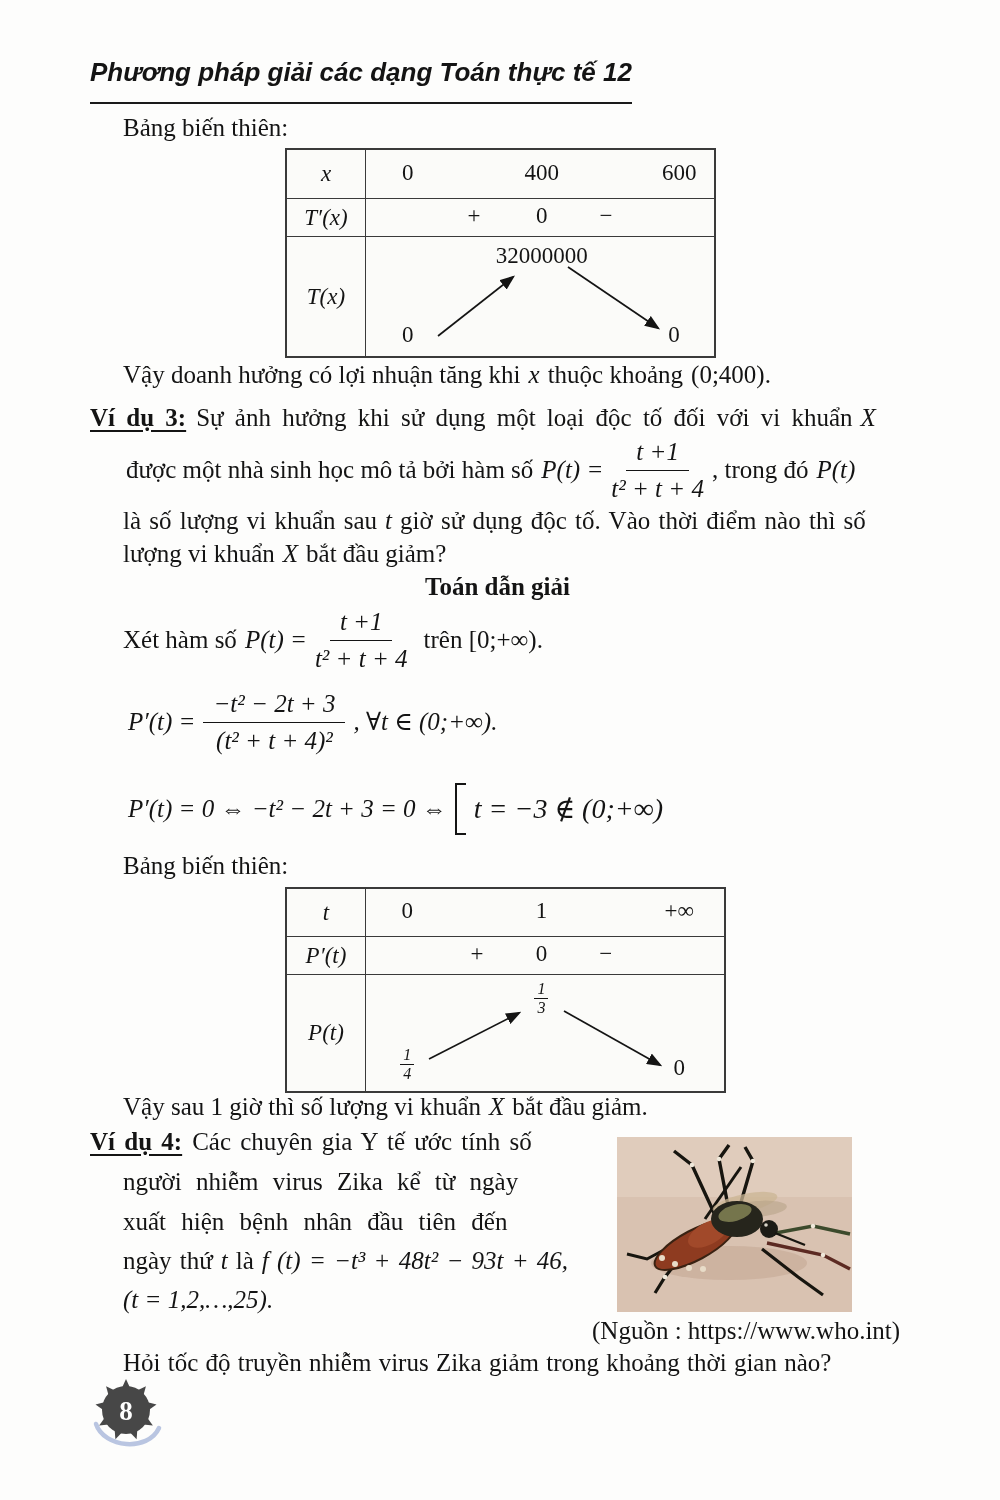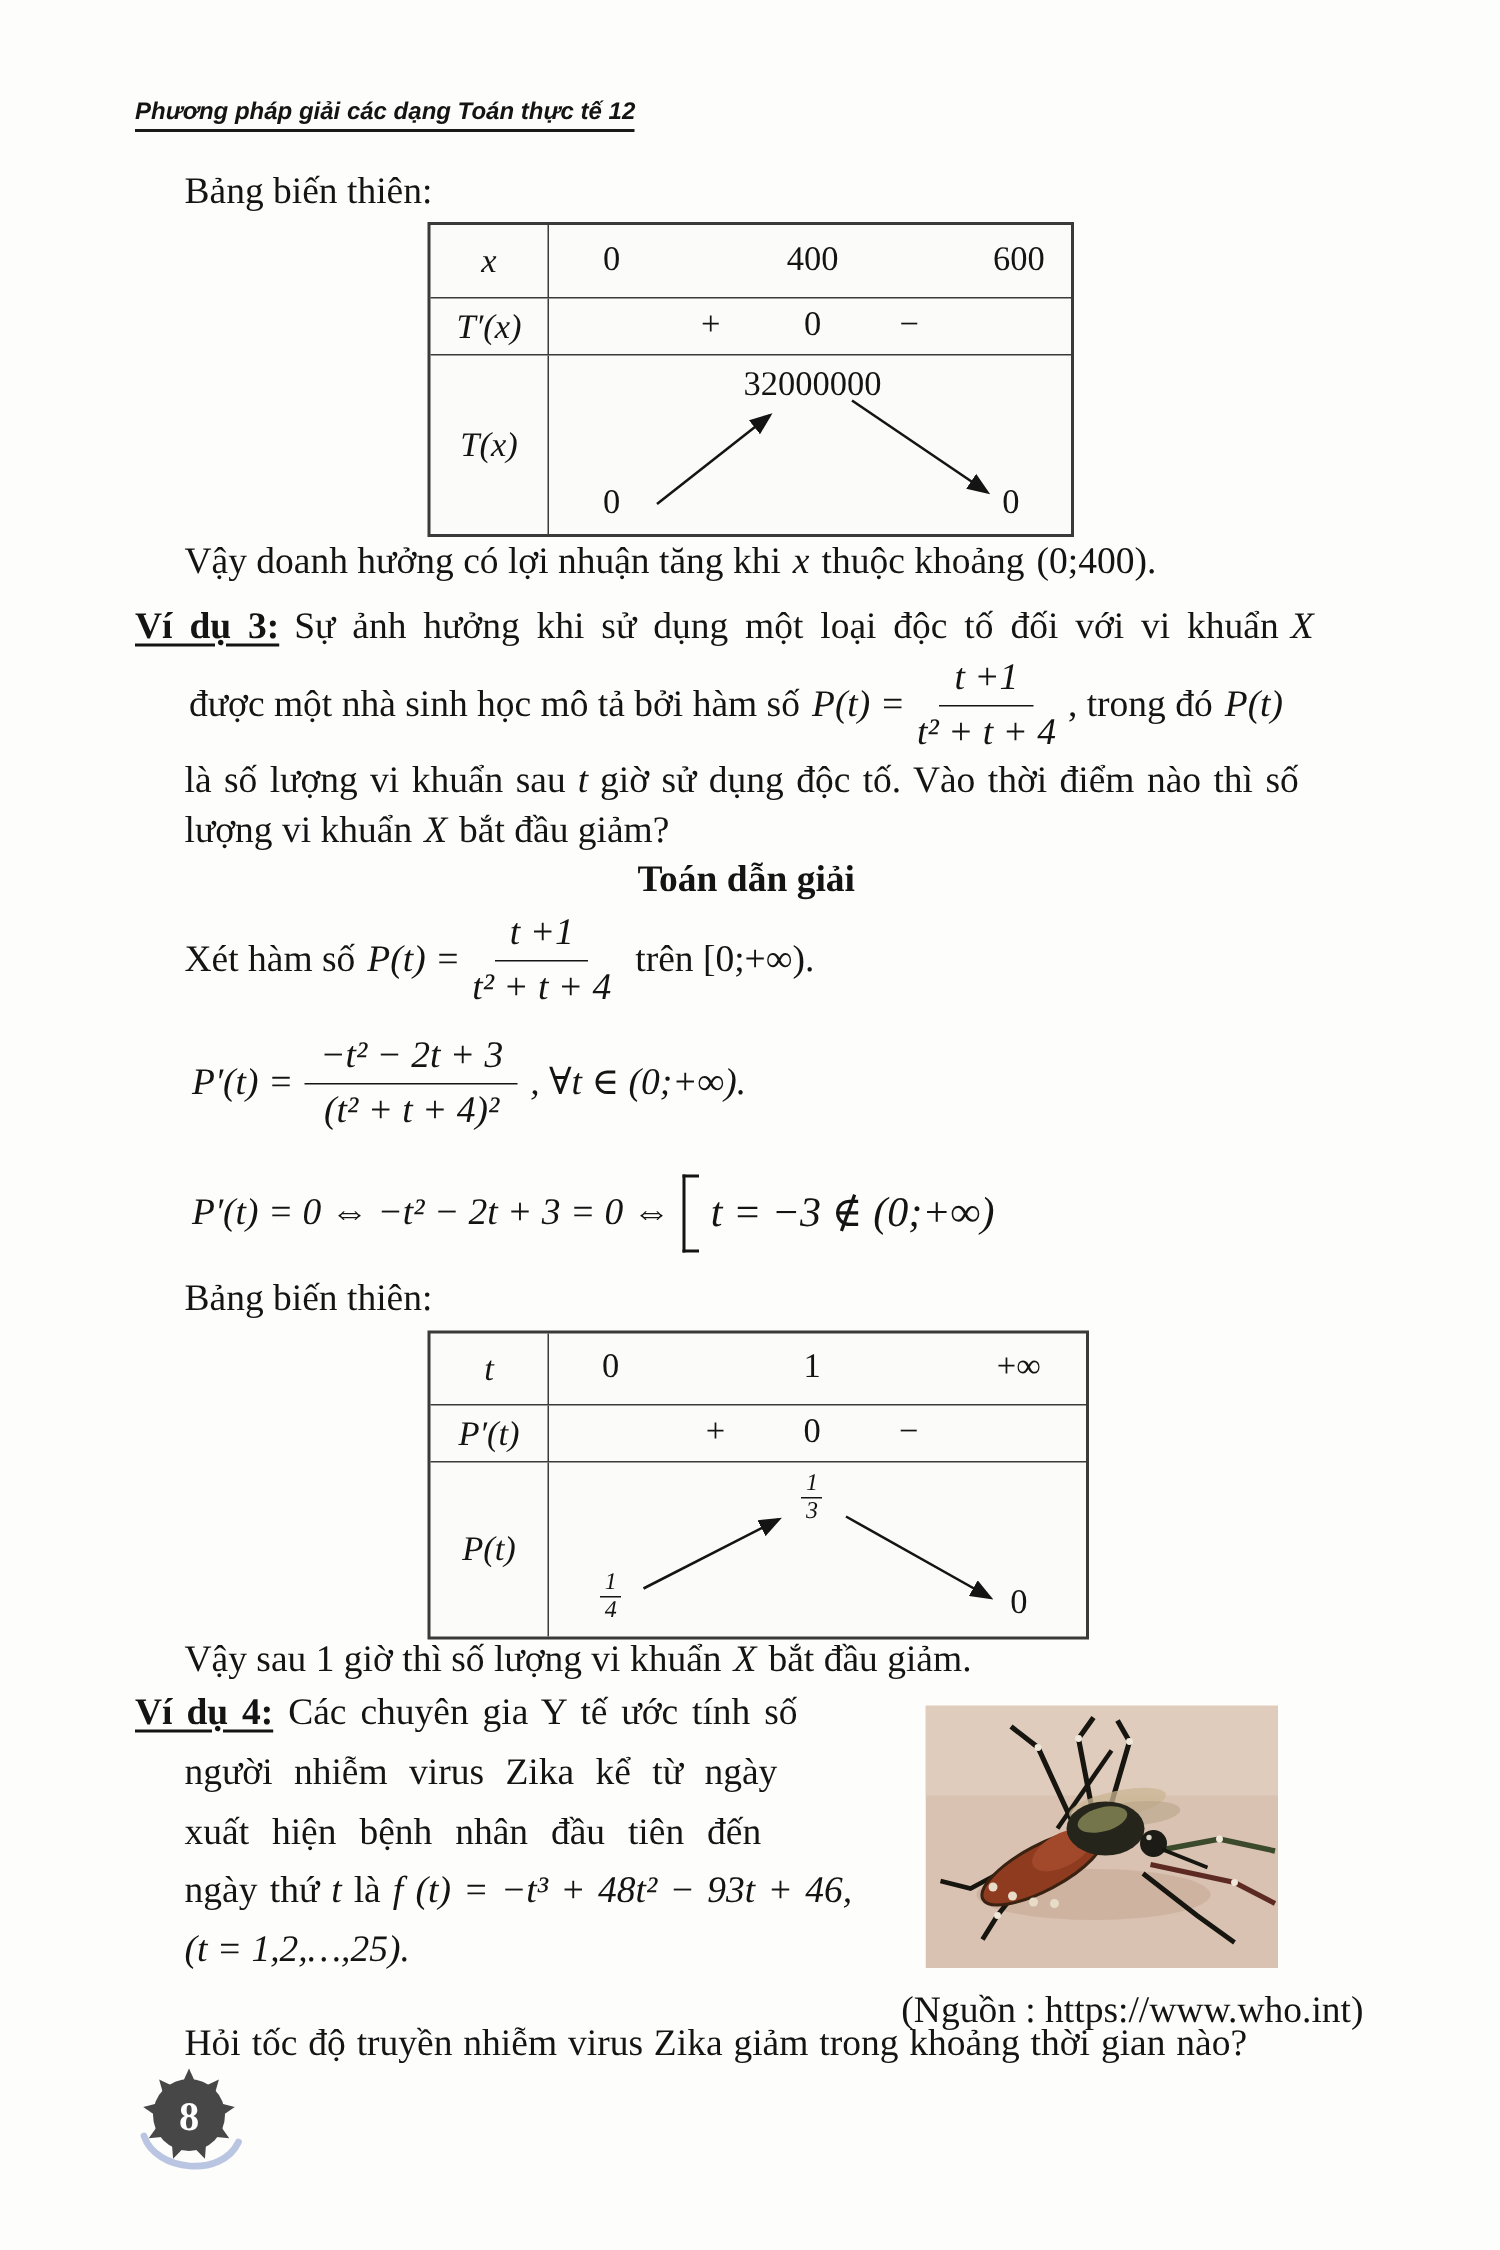--- a/index.html
+++ b/index.html
@@ -8,22 +8,22 @@
     background:#fdfdfc;color:#141414;
     font-family:"Liberation Serif","DejaVu Serif",serif;
     font-size:25px;overflow:hidden;
   }
   .line{position:absolute;white-space:nowrap;line-height:1.2;}
   .it{font-style:italic;}
   .bold{font-weight:bold;}
   .vd-label{font-weight:bold;text-decoration:underline;text-underline-offset:4px;margin-right:10px;}
   .hdr{
     font-family:"Liberation Sans","DejaVu Sans",sans-serif;
-    font-style:italic;font-weight:600;font-size:16px;
-    border-bottom:2px solid #1a1a1a;padding-bottom:3px;
+    font-style:italic;font-weight:600;font-size:26px;
+    border-bottom:2px solid #1a1a1a;padding-bottom:15px;
   }
   
   .bbt{position:absolute;border:2px solid #3a3a3a;background:#fbfbf9;}
   .bbt-row{display:flex;border-bottom:1.6px solid #3a3a3a;}
   .bbt-row:last-child{border-bottom:none;}
   .bbt-lbl{
     flex:0 0 78px;border-right:1.6px solid #3a3a3a;
     display:flex;align-items:center;justify-content:center;
     font-style:italic;font-size:23px;
   }
@@ -253,21 +253,21 @@
 
   <circle cx="75" cy="28" r="2.3" fill="#efe8da"></circle>
   <circle cx="102" cy="22" r="2.3" fill="#efe8da"></circle>
   <circle cx="136" cy="24" r="2.3" fill="#efe8da"></circle>
   <circle cx="196" cy="89" r="2.3" fill="#efe8da"></circle>
   <circle cx="206" cy="118" r="2.3" fill="#efe8da"></circle>
   <circle cx="48" cy="140" r="2.3" fill="#efe8da"></circle>
   <circle cx="149" cy="88" r="1.8" fill="#d8d4c8"></circle>
 </svg>
 
-<div class="line" style="left:564px;top:1316px;width:345px;text-align:right;margin-top:10px;">(Nguồn : https://www.who.int)</div>
+<div class="line" style="left:592px;top:1316px;width:345px;text-align:left;">(Nguồn : https://www.who.int)</div>
 
 <div class="line" style="left:123px;top:1348px;word-spacing:1px;">Hỏi tốc độ truyền nhiễm virus Zika giảm trong khoảng thời gian nào?</div>
 
 <svg style="position:absolute;left:88px;top:1378px;" width="82" height="86" viewBox="0 0 82 86">
   <path d="M 8 46 C 16 70, 60 74, 71 50" stroke="#b9c5e1" stroke-width="4.5" fill="none" stroke-linecap="round"></path>
   <g fill="#474747">
     <g transform="rotate(0 38 32)">
         <polygon points="38,1 33,12 43,12"></polygon>
       </g>
     <g transform="rotate(40 38 32)">

